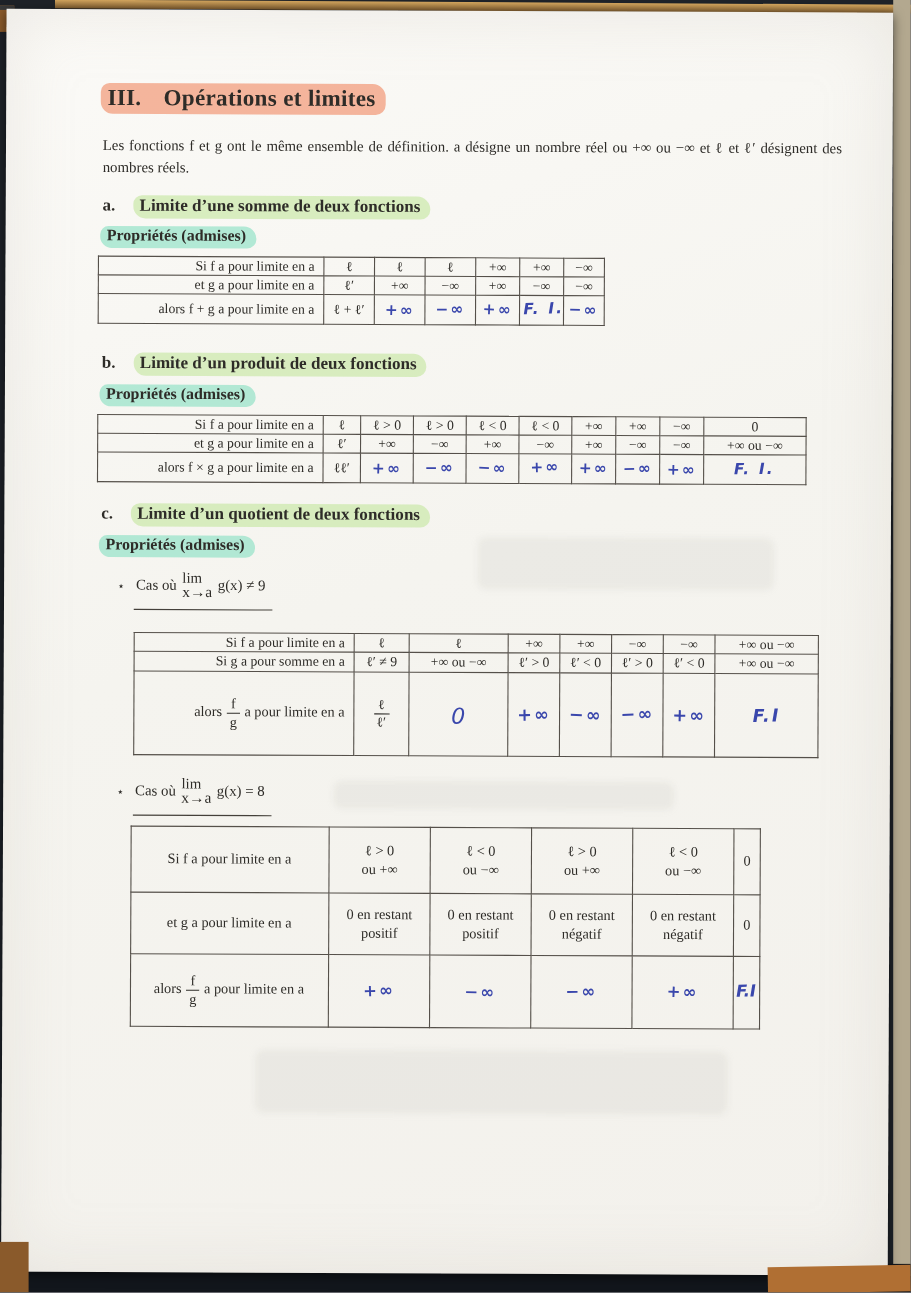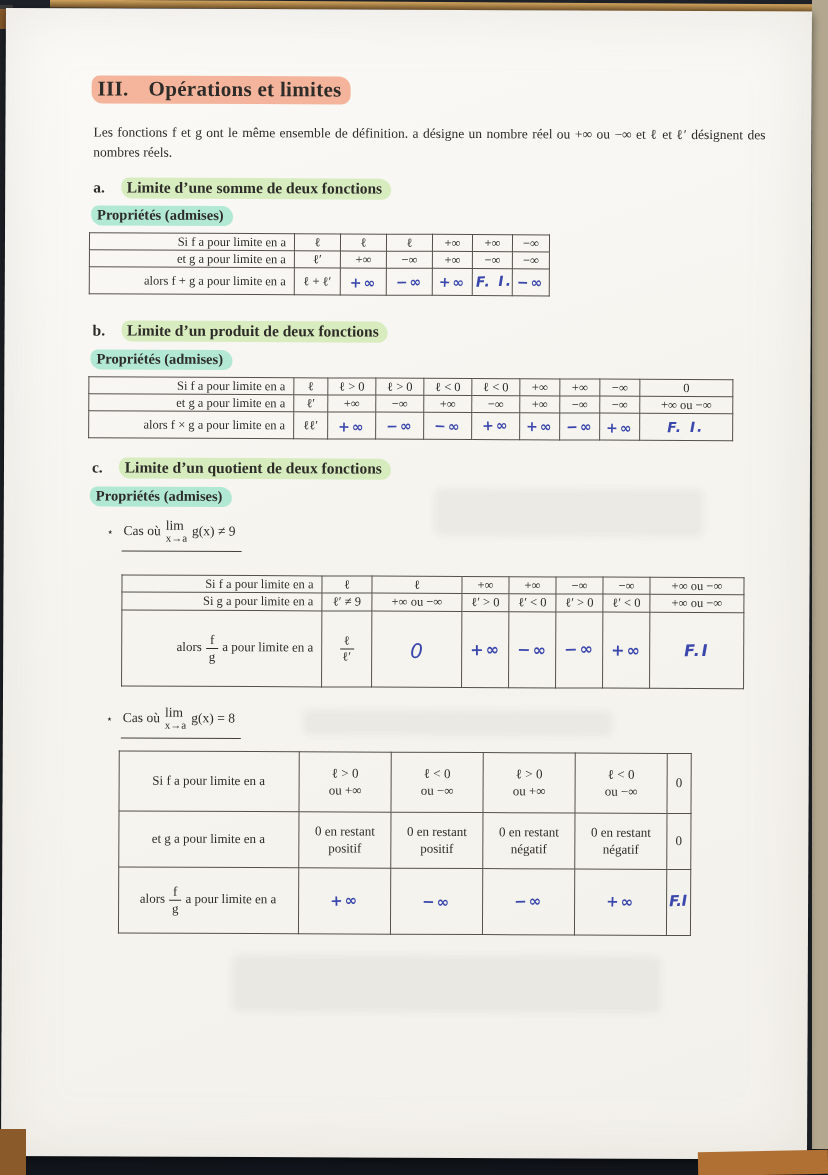--- a/index.html
+++ b/index.html
@@ -68,21 +68,21 @@
 
   
   .frac { display:inline-block; vertical-align:middle; text-align:center; margin:0 4px; line-height:1.05; }
   .frac .num { display:block; border-bottom:1px solid #2e2c28; padding:0 4px 1px; }
   .frac .den { display:block; padding-top:1px; }
   .case-line { font-size:13.5px; }
   .case-line .star { margin-right:8px; font-family:"DejaVu Sans",sans-serif; font-size:11px; }
   .case-group { display:inline-block; border-bottom:1px solid #44403a; padding:0 6px 7px 2px; }
   .limstack { display:inline-block; vertical-align:-6px; text-align:left; margin:0 5px; }
   .limstack .l { display:block; line-height:1; }
-  .limstack .s { display:block; font-size:11px; line-height:1; }
+  .limstack .s { display:block; font-size:14px; line-height:1; }
 
   
   .ghost { position:absolute; background:rgba(150,148,142,0.10); filter:blur(3px); border-radius:8px; }
 </style>
 </head>
 <body>
 
 <div class="scene">
   <div class="desk-top-edge"></div>
   <div class="desk-right-strip"></div>
@@ -237,21 +237,21 @@
           <td class="label-cell">Si f a pour limite en a</td>
           <td>ℓ</td>
           <td>ℓ</td>
           <td>+∞</td>
           <td>+∞</td>
           <td>−∞</td>
           <td>−∞</td>
           <td>+∞ ou −∞</td>
         </tr>
         <tr style="height:18px">
-          <td class="label-cell">Si g a pour limite en a</td>
+          <td class="label-cell">Si g a pour somme en a</td>
           <td>ℓ′ ≠ 9</td>
           <td>+∞ ou −∞</td>
           <td>ℓ′ &gt; 0</td>
           <td>ℓ′ &lt; 0</td>
           <td>ℓ′ &gt; 0</td>
           <td>ℓ′ &lt; 0</td>
           <td>+∞ ou −∞</td>
         </tr>
         <tr style="height:76px">
           <td class="label-cell" style="font-size:13px;">

